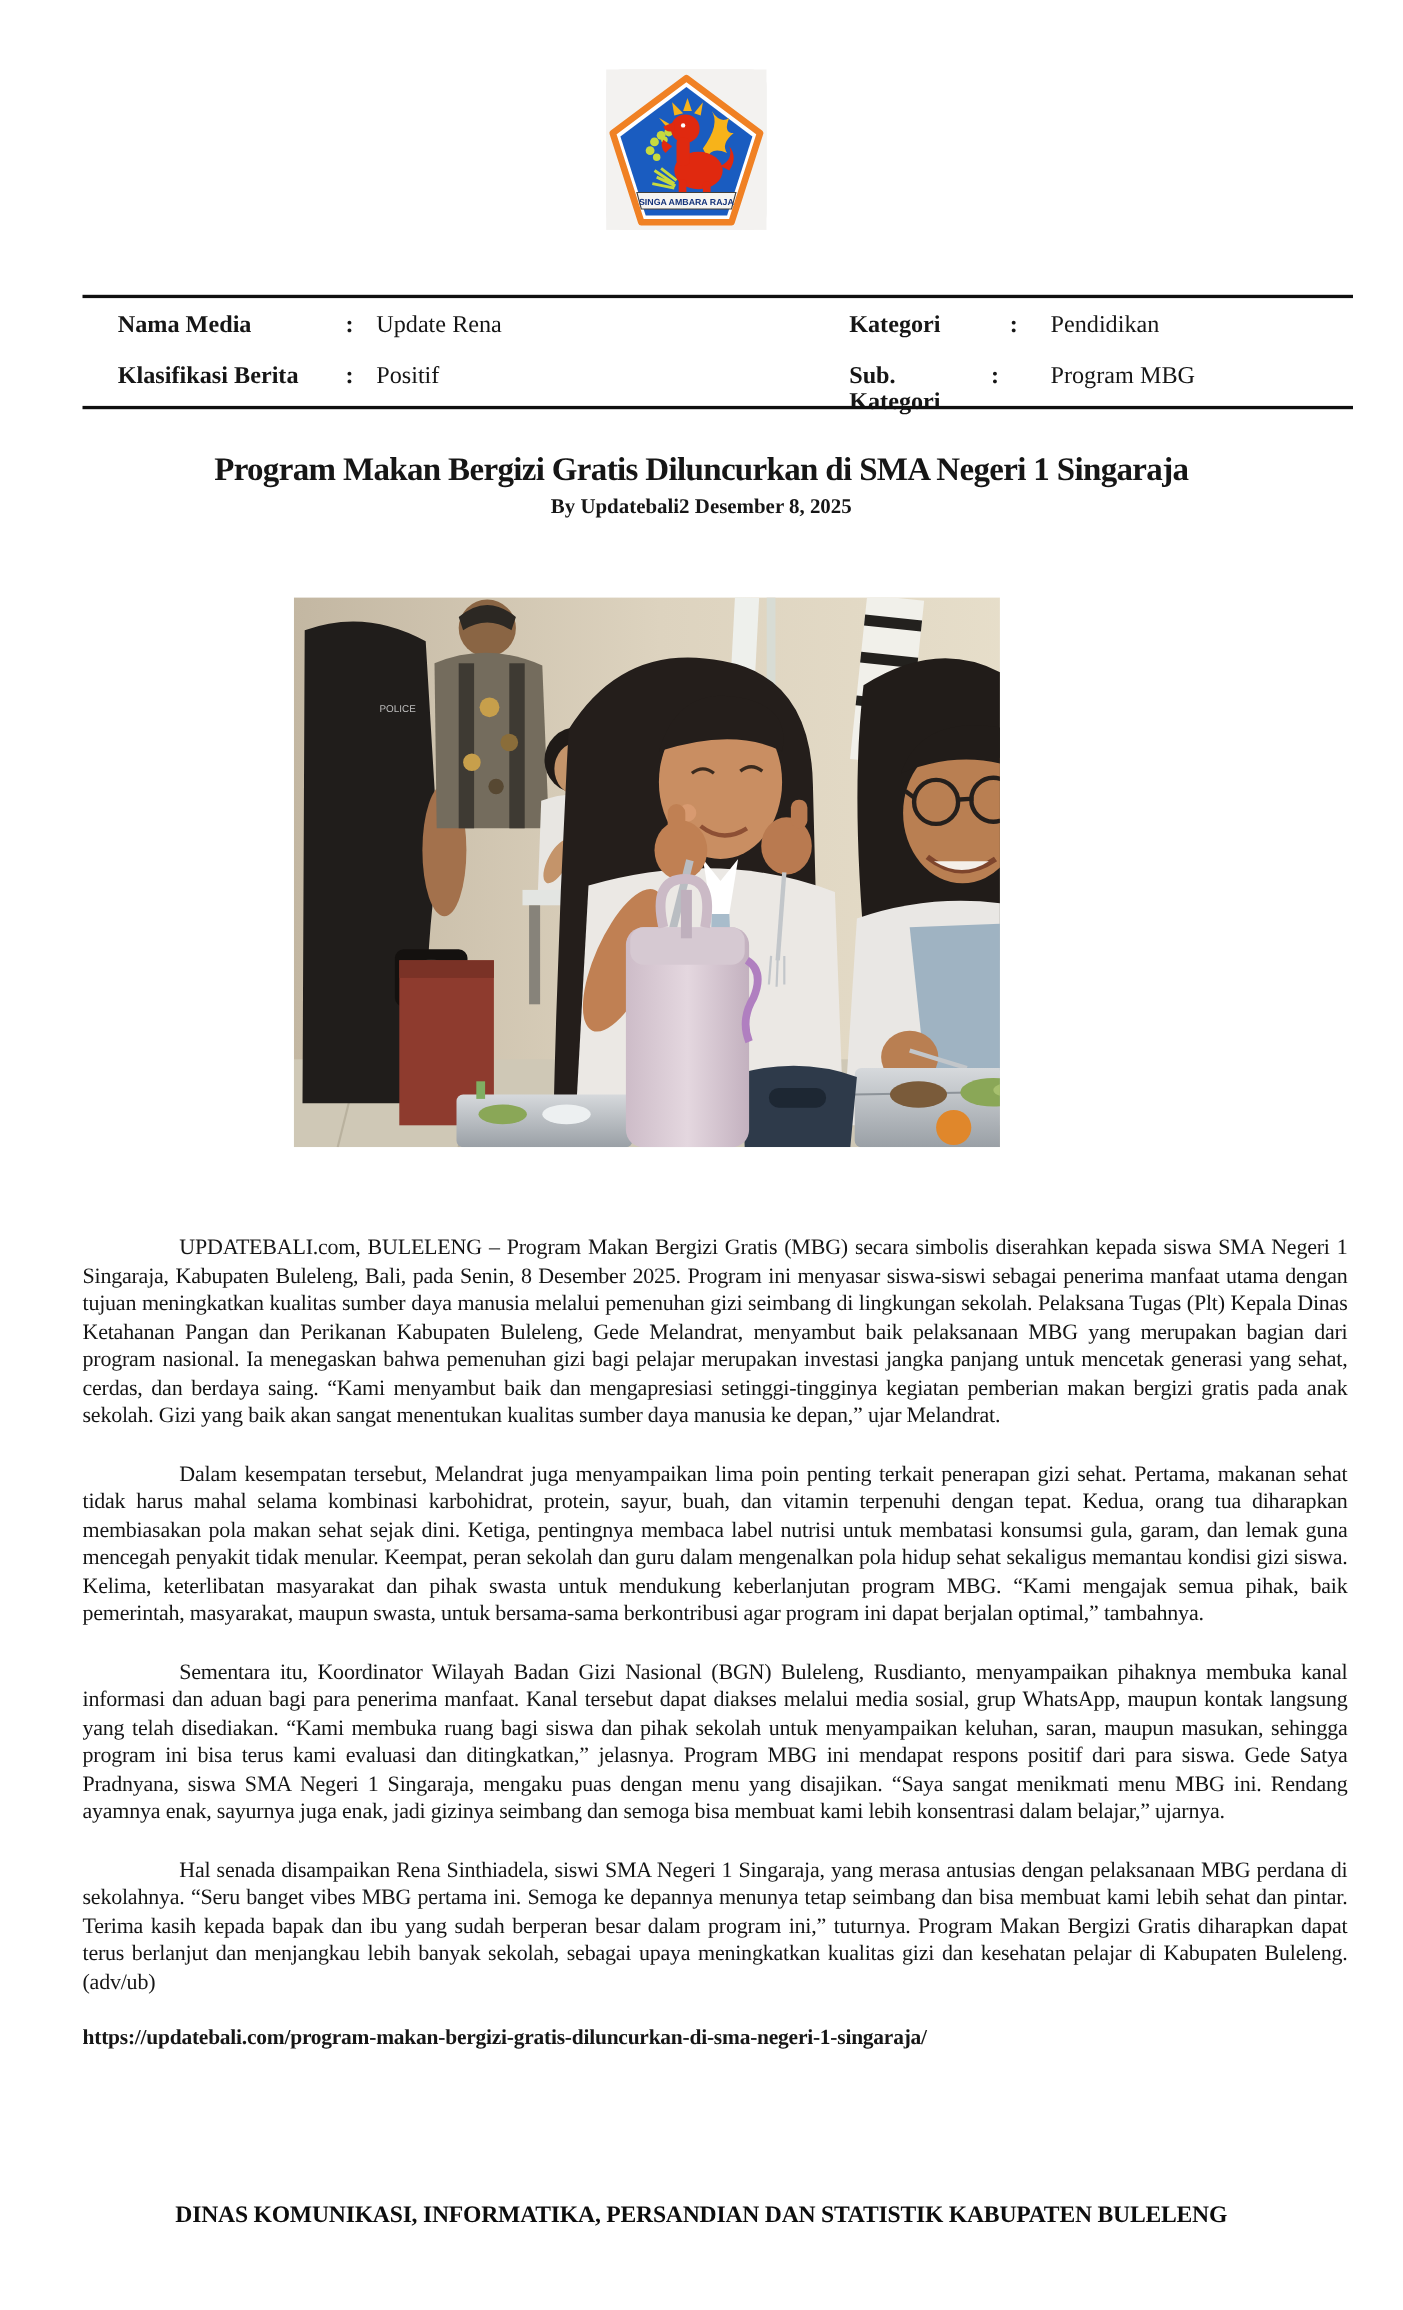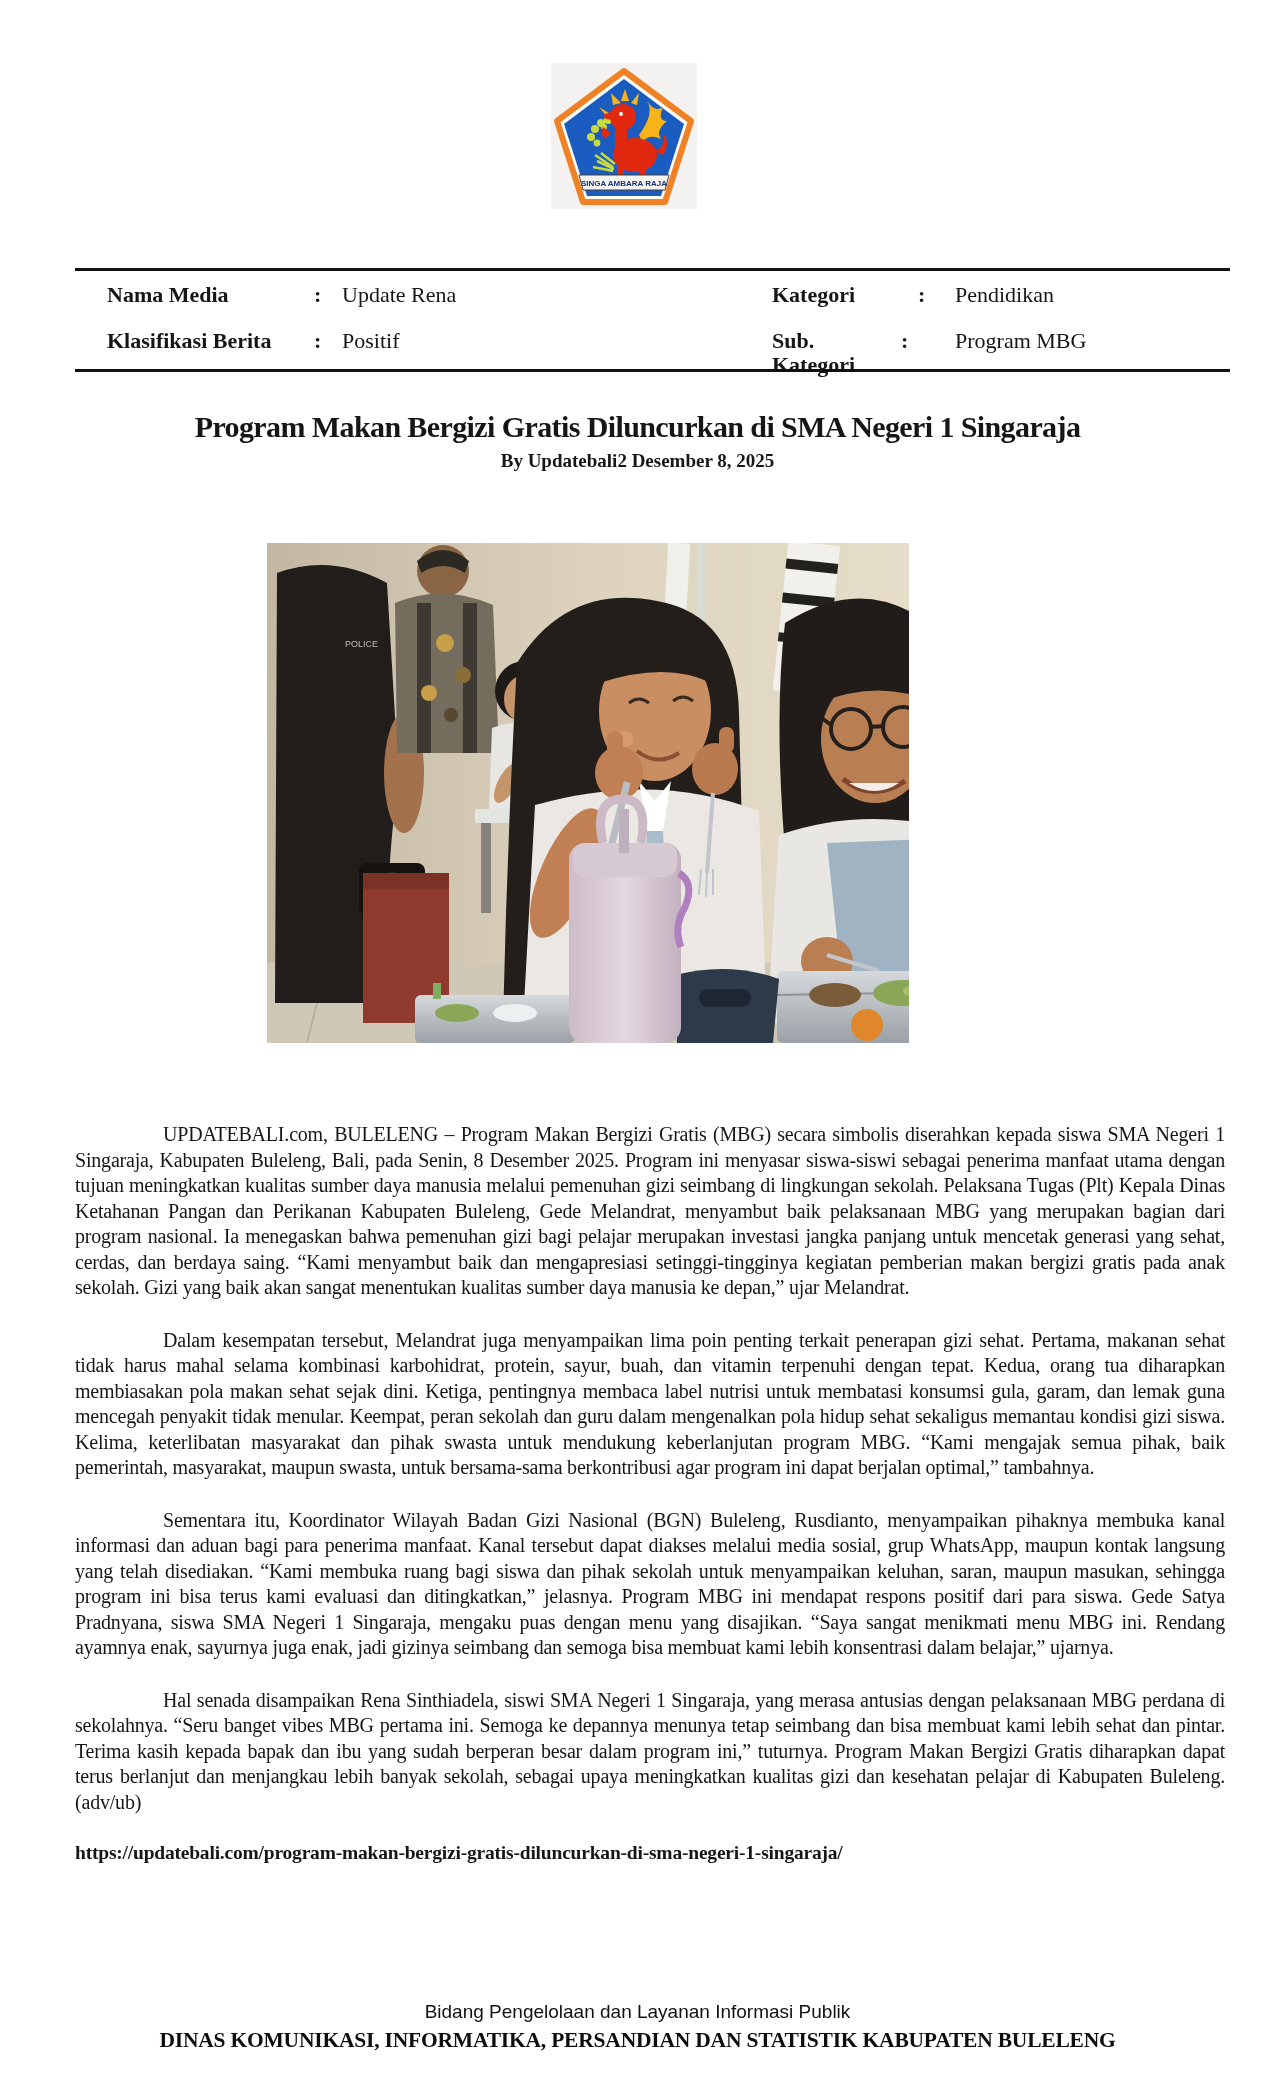--- a/index.html
+++ b/index.html
@@ -282,17 +282,16 @@
 
   <div class="body-text">
     <p>UPDATEBALI.com, BULELENG – Program Makan Bergizi Gratis (MBG) secara simbolis diserahkan kepada siswa SMA Negeri 1 Singaraja, Kabupaten Buleleng, Bali, pada Senin, 8 Desember 2025. Program ini menyasar siswa-siswi sebagai penerima manfaat utama dengan tujuan meningkatkan kualitas sumber daya manusia melalui pemenuhan gizi seimbang di lingkungan sekolah. Pelaksana Tugas (Plt) Kepala Dinas Ketahanan Pangan dan Perikanan Kabupaten Buleleng, Gede Melandrat, menyambut baik pelaksanaan MBG yang merupakan bagian dari program nasional. Ia menegaskan bahwa pemenuhan gizi bagi pelajar merupakan investasi jangka panjang untuk mencetak generasi yang sehat, cerdas, dan berdaya saing. “Kami menyambut baik dan mengapresiasi setinggi-tingginya kegiatan pemberian makan bergizi gratis pada anak sekolah. Gizi yang baik akan sangat menentukan kualitas sumber daya manusia ke depan,” ujar Melandrat.</p>
     <p>Dalam kesempatan tersebut, Melandrat juga menyampaikan lima poin penting terkait penerapan gizi sehat. Pertama, makanan sehat tidak harus mahal selama kombinasi karbohidrat, protein, sayur, buah, dan vitamin terpenuhi dengan tepat. Kedua, orang tua diharapkan membiasakan pola makan sehat sejak dini. Ketiga, pentingnya membaca label nutrisi untuk membatasi konsumsi gula, garam, dan lemak guna mencegah penyakit tidak menular. Keempat, peran sekolah dan guru dalam mengenalkan pola hidup sehat sekaligus memantau kondisi gizi siswa. Kelima, keterlibatan masyarakat dan pihak swasta untuk mendukung keberlanjutan program MBG. “Kami mengajak semua pihak, baik pemerintah, masyarakat, maupun swasta, untuk bersama-sama berkontribusi agar program ini dapat berjalan optimal,” tambahnya.</p>
     <p>Sementara itu, Koordinator Wilayah Badan Gizi Nasional (BGN) Buleleng, Rusdianto, menyampaikan pihaknya membuka kanal informasi dan aduan bagi para penerima manfaat. Kanal tersebut dapat diakses melalui media sosial, grup WhatsApp, maupun kontak langsung yang telah disediakan. “Kami membuka ruang bagi siswa dan pihak sekolah untuk menyampaikan keluhan, saran, maupun masukan, sehingga program ini bisa terus kami evaluasi dan ditingkatkan,” jelasnya. Program MBG ini mendapat respons positif dari para siswa. Gede Satya Pradnyana, siswa SMA Negeri 1 Singaraja, mengaku puas dengan menu yang disajikan. “Saya sangat menikmati menu MBG ini. Rendang ayamnya enak, sayurnya juga enak, jadi gizinya seimbang dan semoga bisa membuat kami lebih konsentrasi dalam belajar,” ujarnya.</p>
     <p>Hal senada disampaikan Rena Sinthiadela, siswi SMA Negeri 1 Singaraja, yang merasa antusias dengan pelaksanaan MBG perdana di sekolahnya. “Seru banget vibes MBG pertama ini. Semoga ke depannya menunya tetap seimbang dan bisa membuat kami lebih sehat dan pintar. Terima kasih kepada bapak dan ibu yang sudah berperan besar dalam program ini,” tuturnya. Program Makan Bergizi Gratis diharapkan dapat terus berlanjut dan menjangkau lebih banyak sekolah, sebagai upaya meningkatkan kualitas gizi dan kesehatan pelajar di Kabupaten Buleleng. (adv/ub)</p>
     <div class="source-url">https://updatebali.com/program-makan-bergizi-gratis-diluncurkan-di-sma-negeri-1-singaraja/</div>
   </div>
 
   <div class="footer">
-    <div class="footer-line1">Bidang Pengelolaan dan Layanan Informasi Publik</div>
     <div class="footer-line2">DINAS KOMUNIKASI, INFORMATIKA, PERSANDIAN DAN STATISTIK KABUPATEN BULELENG</div>
   </div>
 
 </div>
 
 </body></html>

